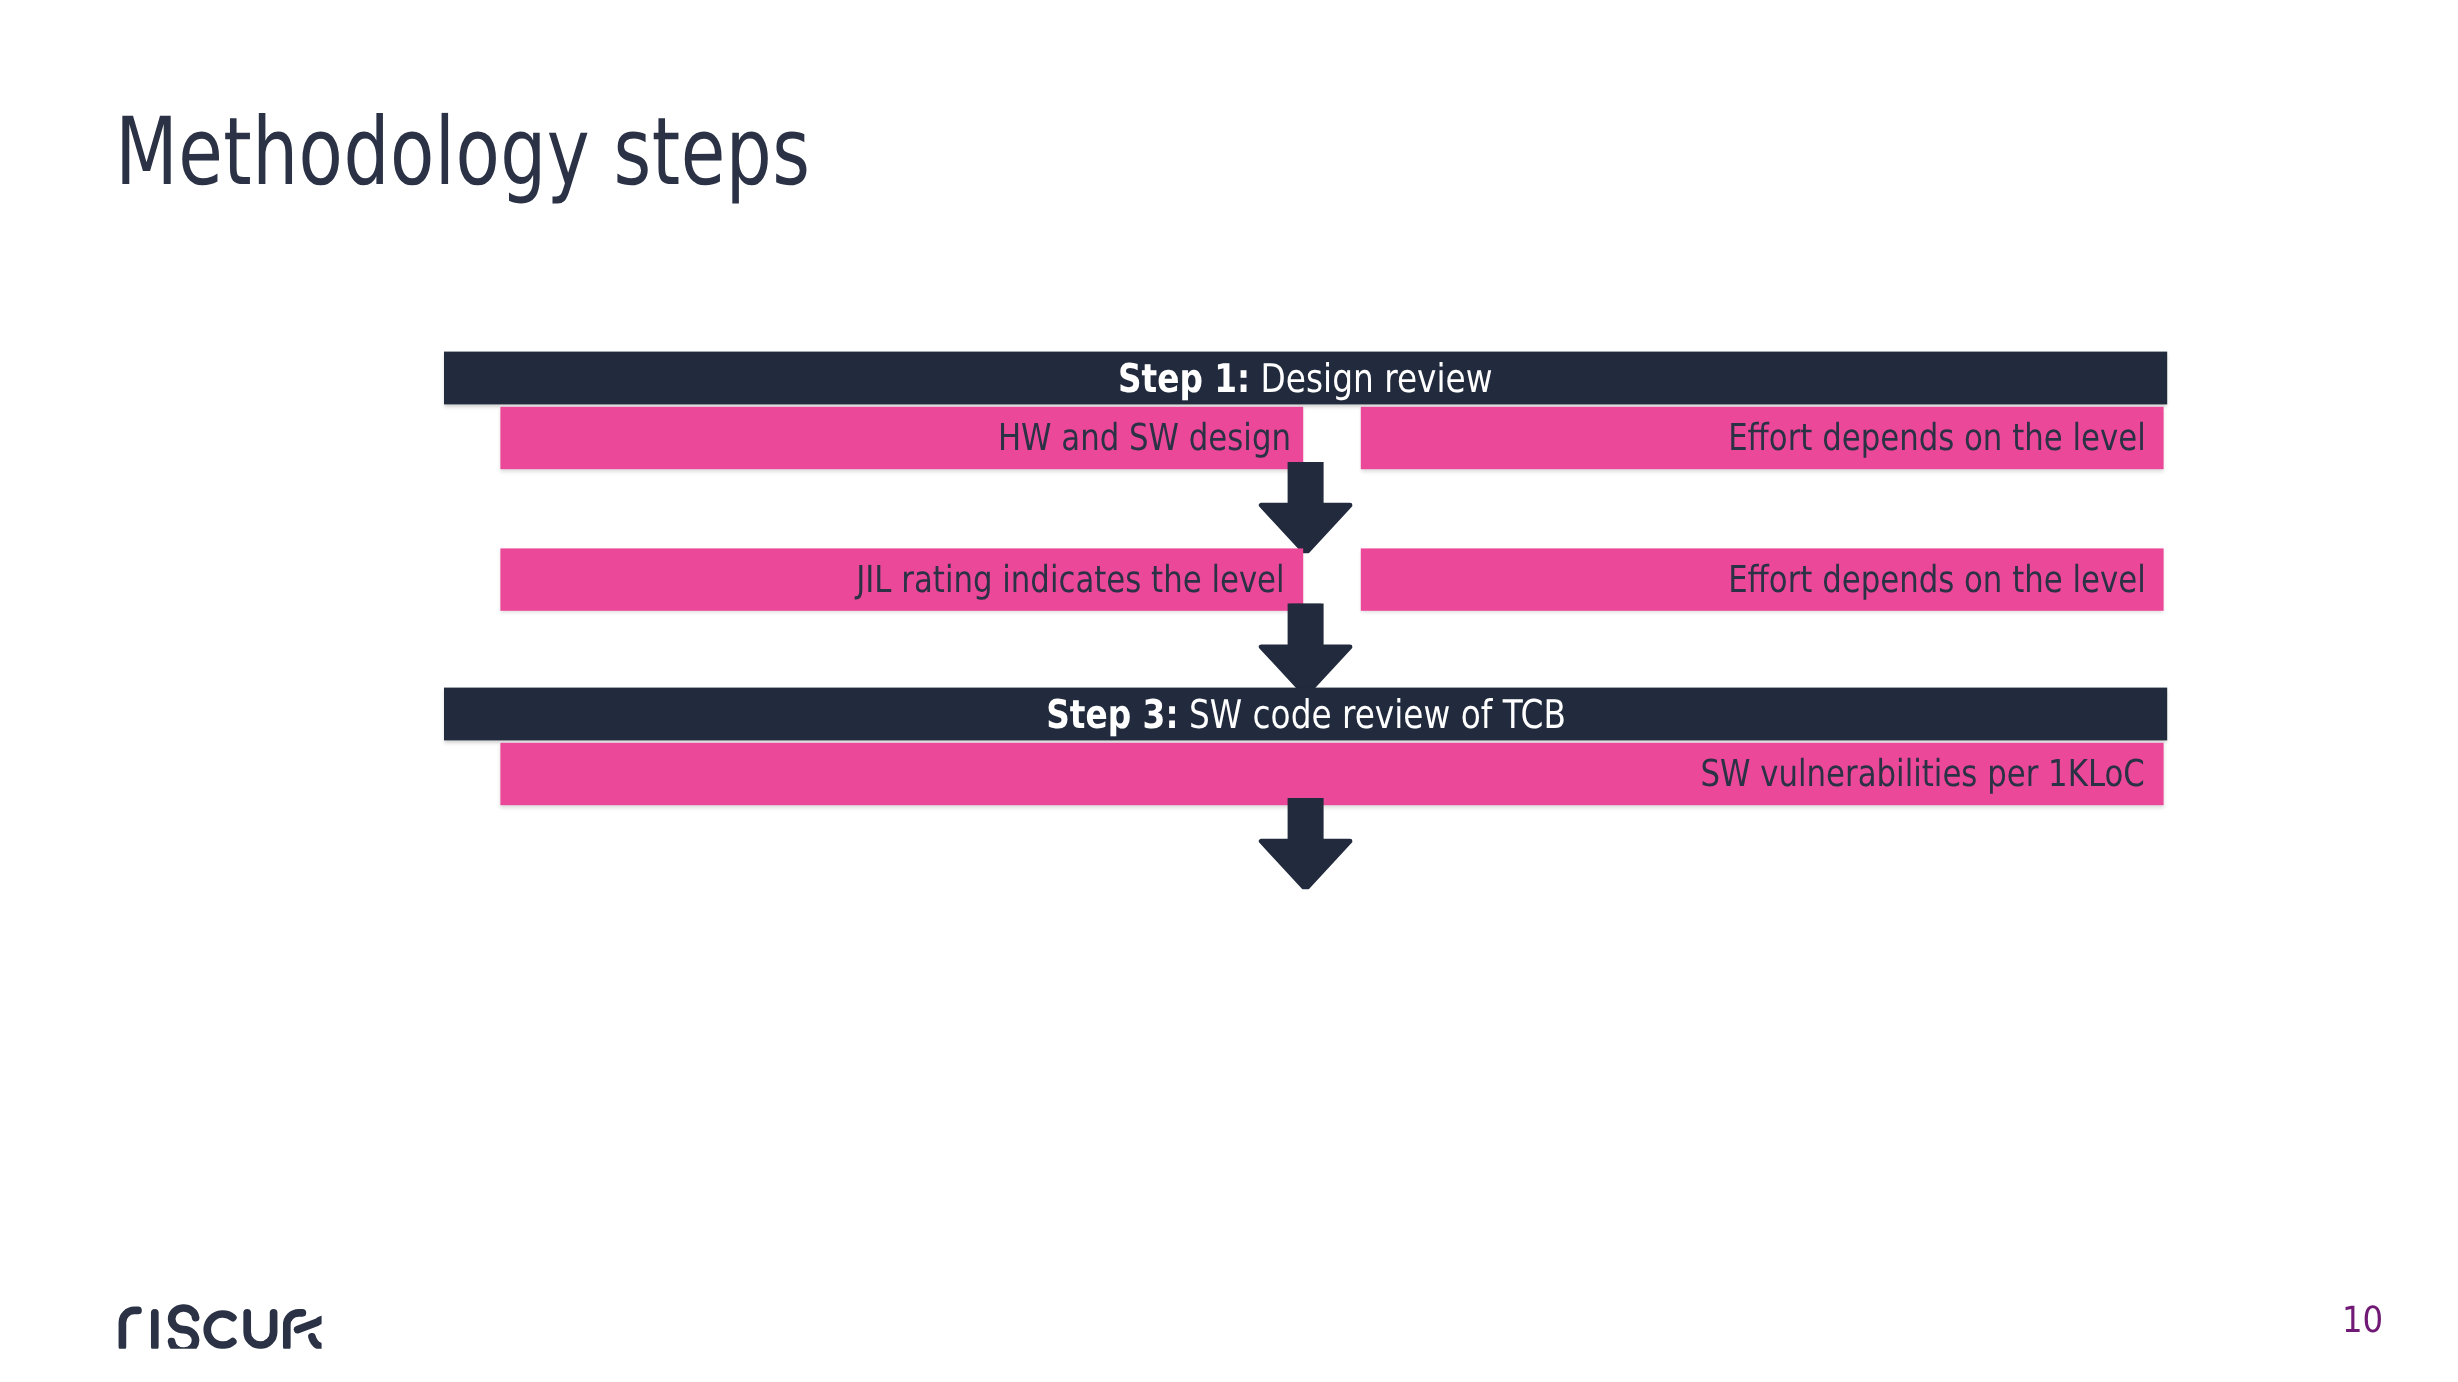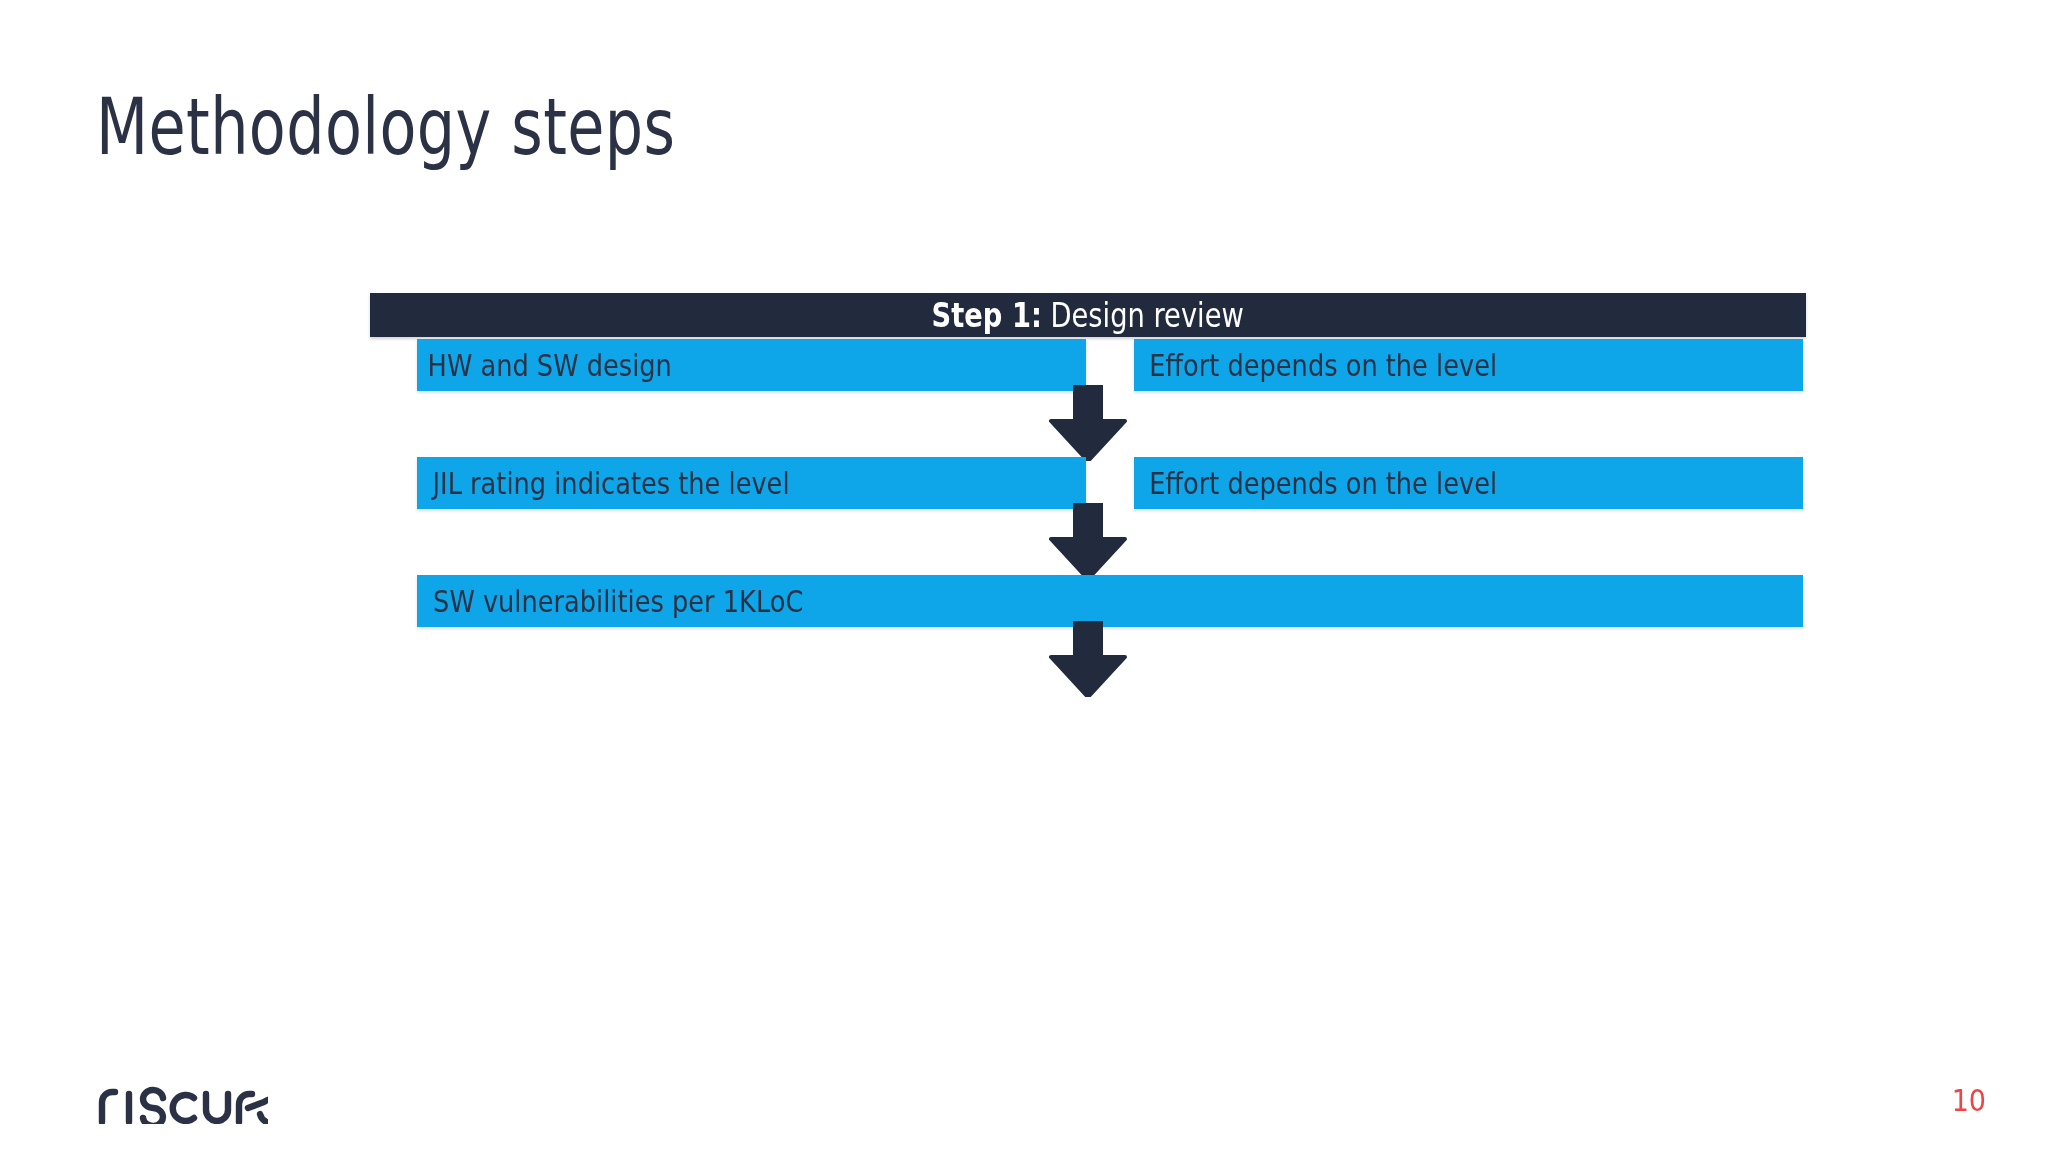--- a/index.html
+++ b/index.html
@@ -79,24 +79,24 @@
     width: 100%;
     height: 52px;
     display: flex;
     margin-top: 2px;
     padding: 0 3px;
     gap: 4px;
   }
 
   .sub-cell {
     flex: 1 1 0;
-    background: #0ea5e9;
+    background: #ec4899;
     display: flex;
     align-items: center;
-    justify-content: flex-start;
+    justify-content: flex-end;
     box-shadow: 0 2px 3px rgba(0,0,0,0.13);
     margin-left: 44px;
   }
 
   .sub-cell-text {
     color: #2b3245;
     font-size: 31px;
     font-weight: 400;
     font-family: "DejaVu Sans Condensed", "Liberation Sans Narrow", "Liberation Sans", sans-serif;
     transform: scaleX(0.92);
@@ -128,21 +128,21 @@
     width: 172px;
     height: 44px;
   }
 
   #page-number {
     position: absolute;
     right: 62px;
     bottom: 34px;
     font-size: 30px;
     font-weight: 400;
-    color: #ef4444;
+    color: #701a75;
     font-family: "DejaVu Sans Condensed", "Liberation Sans Narrow", "Liberation Sans", sans-serif;
   }
 </style>
 </head>
 <body>
 
 <div id="slide-title">Methodology steps</div>
 
 <div id="flow">
     <div class="step-group">
@@ -172,20 +172,23 @@
           <div class="sub-cell-text">Effort depends on the level</div>
         </div>
       </div>
     </div>
     <div class="arrow-wrap">
       <svg class="arrow-down" viewBox="0 0 86 76">
         <path d="M30 0 L56 0 L56 36 L80 36 L43 76 L6 36 L30 36 Z" fill="#222b3d" stroke="#222b3d" stroke-width="4" stroke-linejoin="round"></path>
       </svg>
     </div>
     <div class="step-group">
+      <div class="step-header">
+        <div class="step-header-text"><span class="lead">Step 3:</span>&nbsp;<span>SW code review of TCB</span></div>
+      </div>
       <div class="step-subbar">
         <div class="sub-cell">
           <div class="sub-cell-text">SW vulnerabilities per 1KLoC</div>
         </div>
       </div>
     </div>
     <div class="arrow-wrap">
       <svg class="arrow-down" viewBox="0 0 86 76">
         <path d="M30 0 L56 0 L56 36 L80 36 L43 76 L6 36 L30 36 Z" fill="#222b3d" stroke="#222b3d" stroke-width="4" stroke-linejoin="round"></path>
       </svg>

